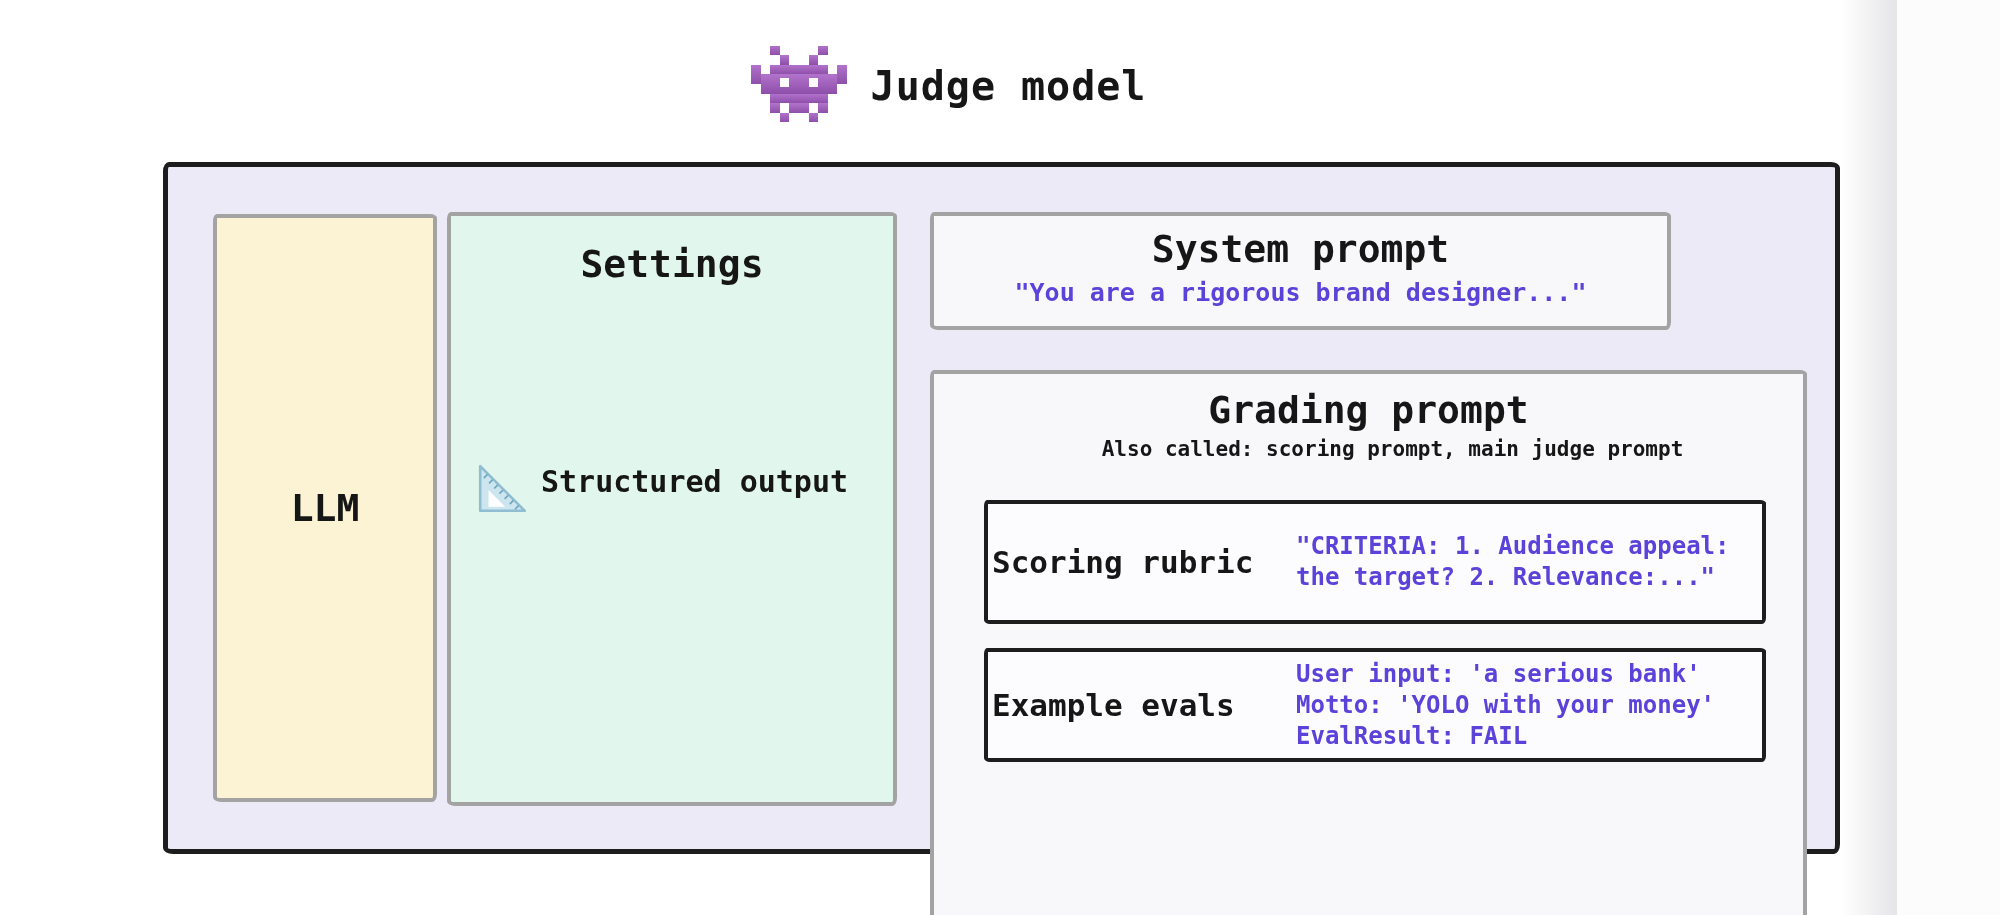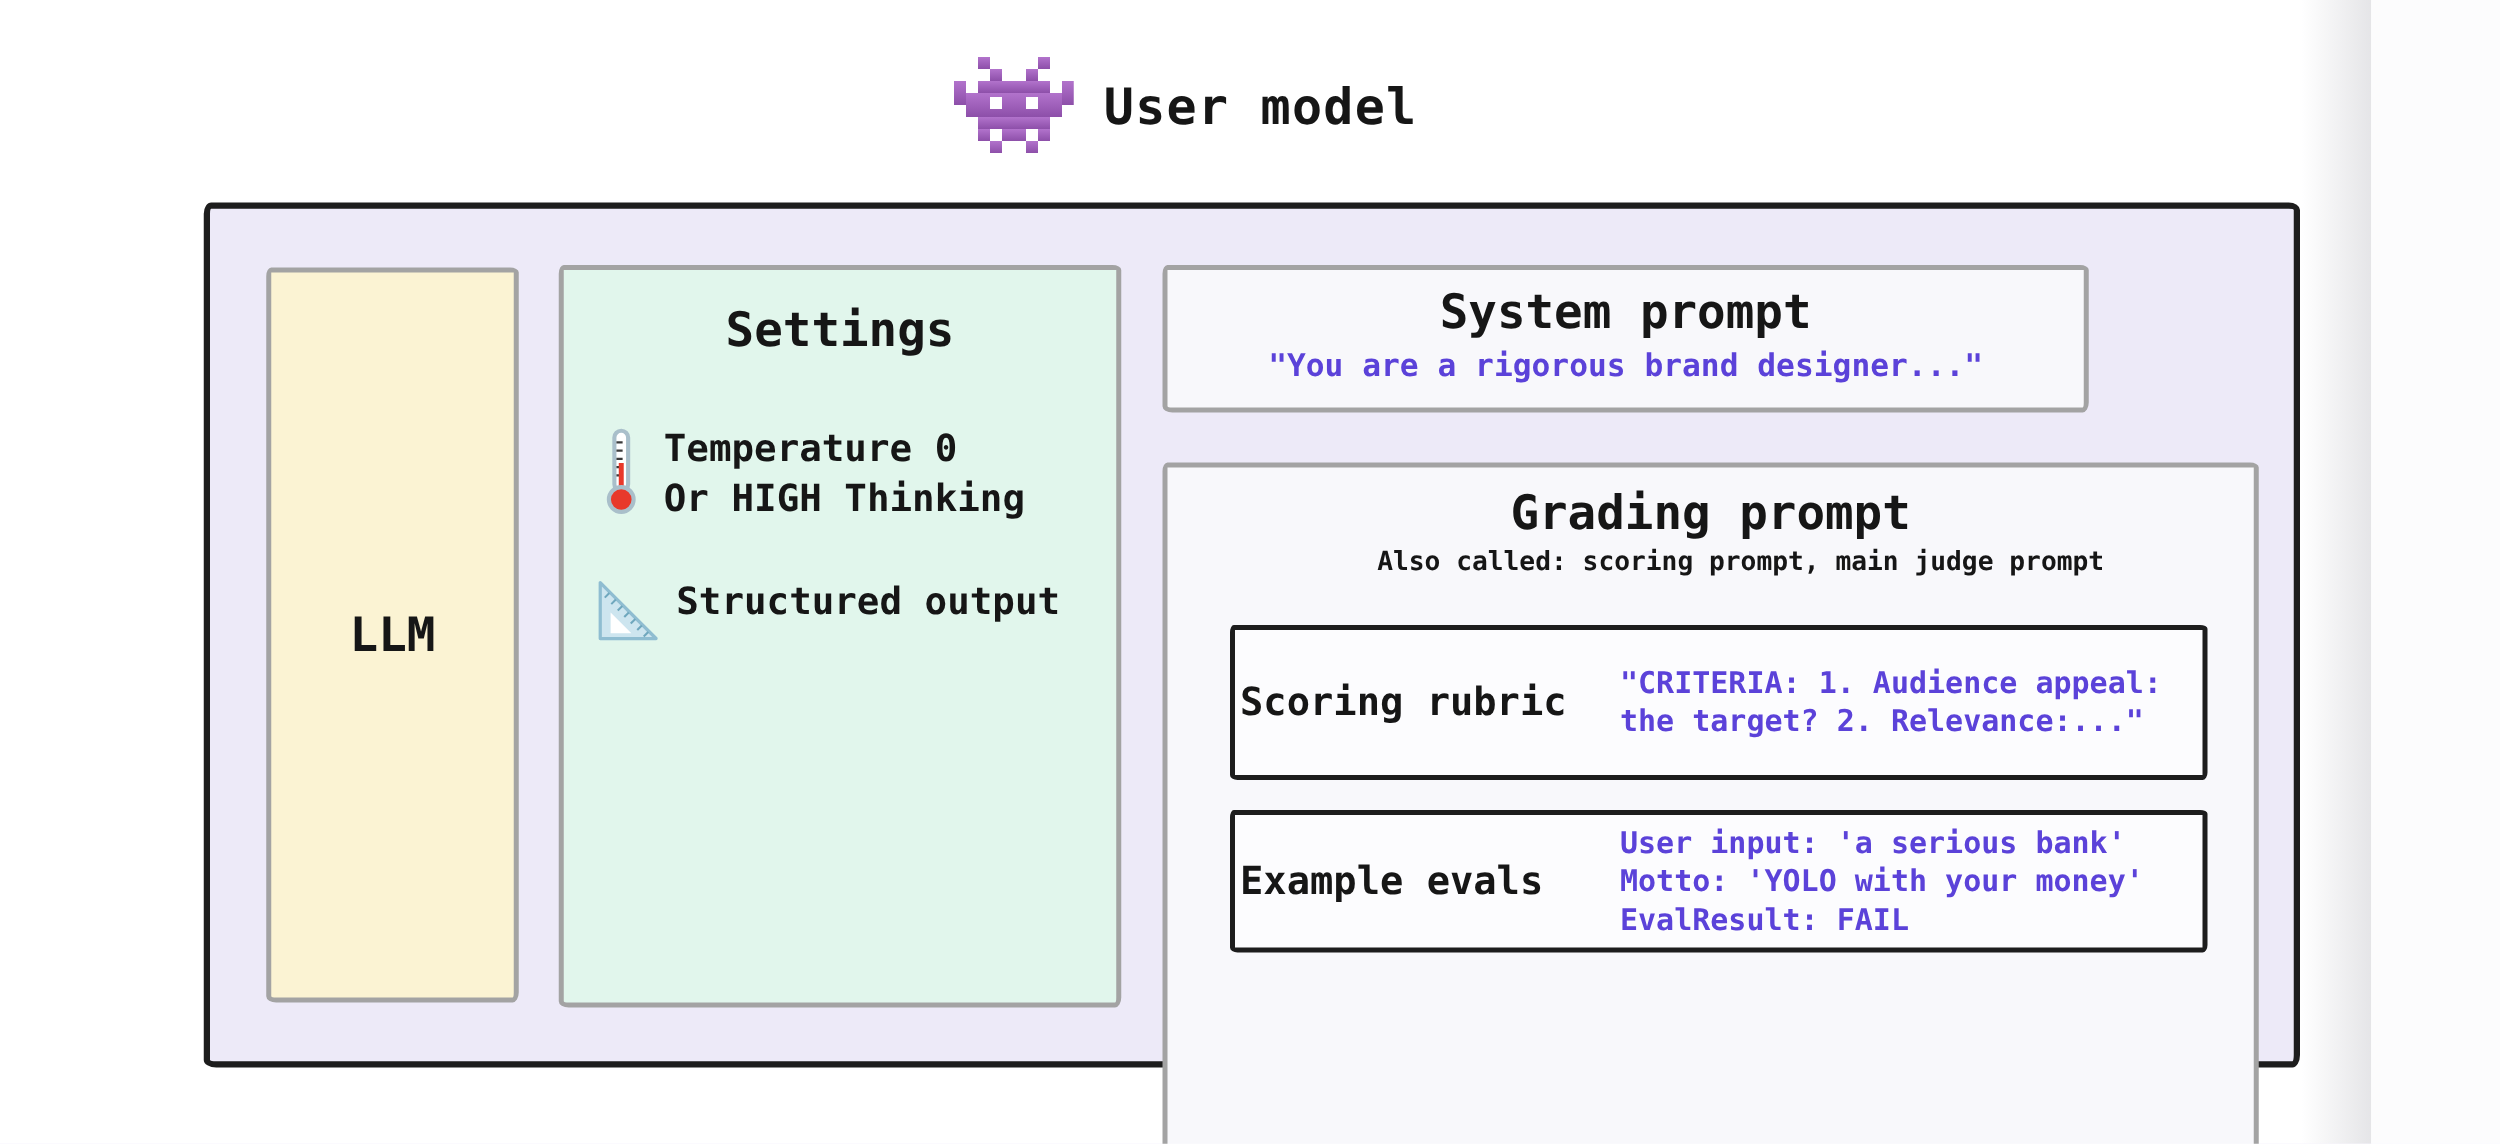--- a/index.html
+++ b/index.html
@@ -35,21 +35,21 @@
     box-sizing:border-box;
   }
 
   .panel {
     position:absolute; box-sizing:border-box;
     border:4px solid #a3a3a3;
     border-radius:4px 7px 5px 8px / 7px 4px 8px 5px;
   }
 
   .llm-box {
-    left:45px; top:47px; width:202px; height:588px;
+    left:45px; top:47px; width:224px; height:588px;
     background:#fbf3d3;
     display:flex; align-items:center; justify-content:center;
   }
   .llm-label { font-size:38px; font-weight:bold; }
 
   .settings-box {
     left:279px; top:45px; width:450px; height:594px;
     background:#e1f6ec;
   }
   .settings-title { text-align:center; font-size:38px; font-weight:bold; margin-top:26px; }
@@ -116,52 +116,32 @@
           <rect x="7" y="6" width="1" height="1"></rect>
         <rect x="3" y="7" width="1" height="1"></rect>
           <rect x="6" y="7" width="1" height="1"></rect>
       </g>
       <g fill="#ffffff">
         <rect x="3" y="3.35" width="1" height="1"></rect>
           <rect x="6" y="3.35" width="1" height="1"></rect>
       </g>
     </svg>
   </span>
-  <span class="title-text">User model</span>
+  <span class="title-text">Judge model</span>
 </div>
 
 <div class="outer-box">
 
   <div class="panel llm-box">
     <span class="llm-label">LLM</span>
   </div>
 
   <div class="panel settings-box">
     <div class="settings-title">Settings</div>
 
-    <div class="settings-item item-1">
-      <span>
-        <svg width="44" height="78" viewBox="0 0 40 64">
-          <rect x="15" y="2.5" width="10" height="44" rx="5" fill="#ffffff" stroke="#a9bfca" stroke-width="3"></rect>
-          <g stroke="#3a3a3a" stroke-width="1.8">
-            <line x1="16.5" y1="11" x2="21" y2="11"></line>
-            <line x1="16.5" y1="17" x2="21" y2="17"></line>
-            <line x1="16.5" y1="23" x2="21" y2="23"></line>
-            <line x1="16.5" y1="29" x2="21" y2="29"></line>
-            <line x1="16.5" y1="35" x2="21" y2="35"></line>
-          </g>
-          <rect x="18.2" y="26" width="3.6" height="22" fill="#e8392b"></rect>
-          <circle cx="20" cy="52.5" r="9" fill="#e8392b" stroke="#a9bfca" stroke-width="3"></circle>
-        </svg>
-      </span>
-      <div class="item-text">
-        <div>Temperature 0</div>
-        <div>Or HIGH Thinking</div>
-      </div>
-    </div>
 
     <div class="settings-item item-2">
       <span>
         <svg width="54" height="54" viewBox="0 0 52 52">
           <path d="M5,4 L5,47 L48,47 Z" fill="#cde5ef" stroke="#8fbdd1" stroke-width="2.5" stroke-linejoin="round"></path>
           <path d="M13,27 L13,43 L29,43 Z" fill="#ffffff"></path>
           <g stroke="#6fa7bd" stroke-width="1.6">
             <line x1="12" y1="12" x2="8.5" y2="15.5"></line>
             <line x1="17" y1="17" x2="13.5" y2="20.5"></line>
             <line x1="22" y1="22" x2="18.5" y2="25.5"></line>

